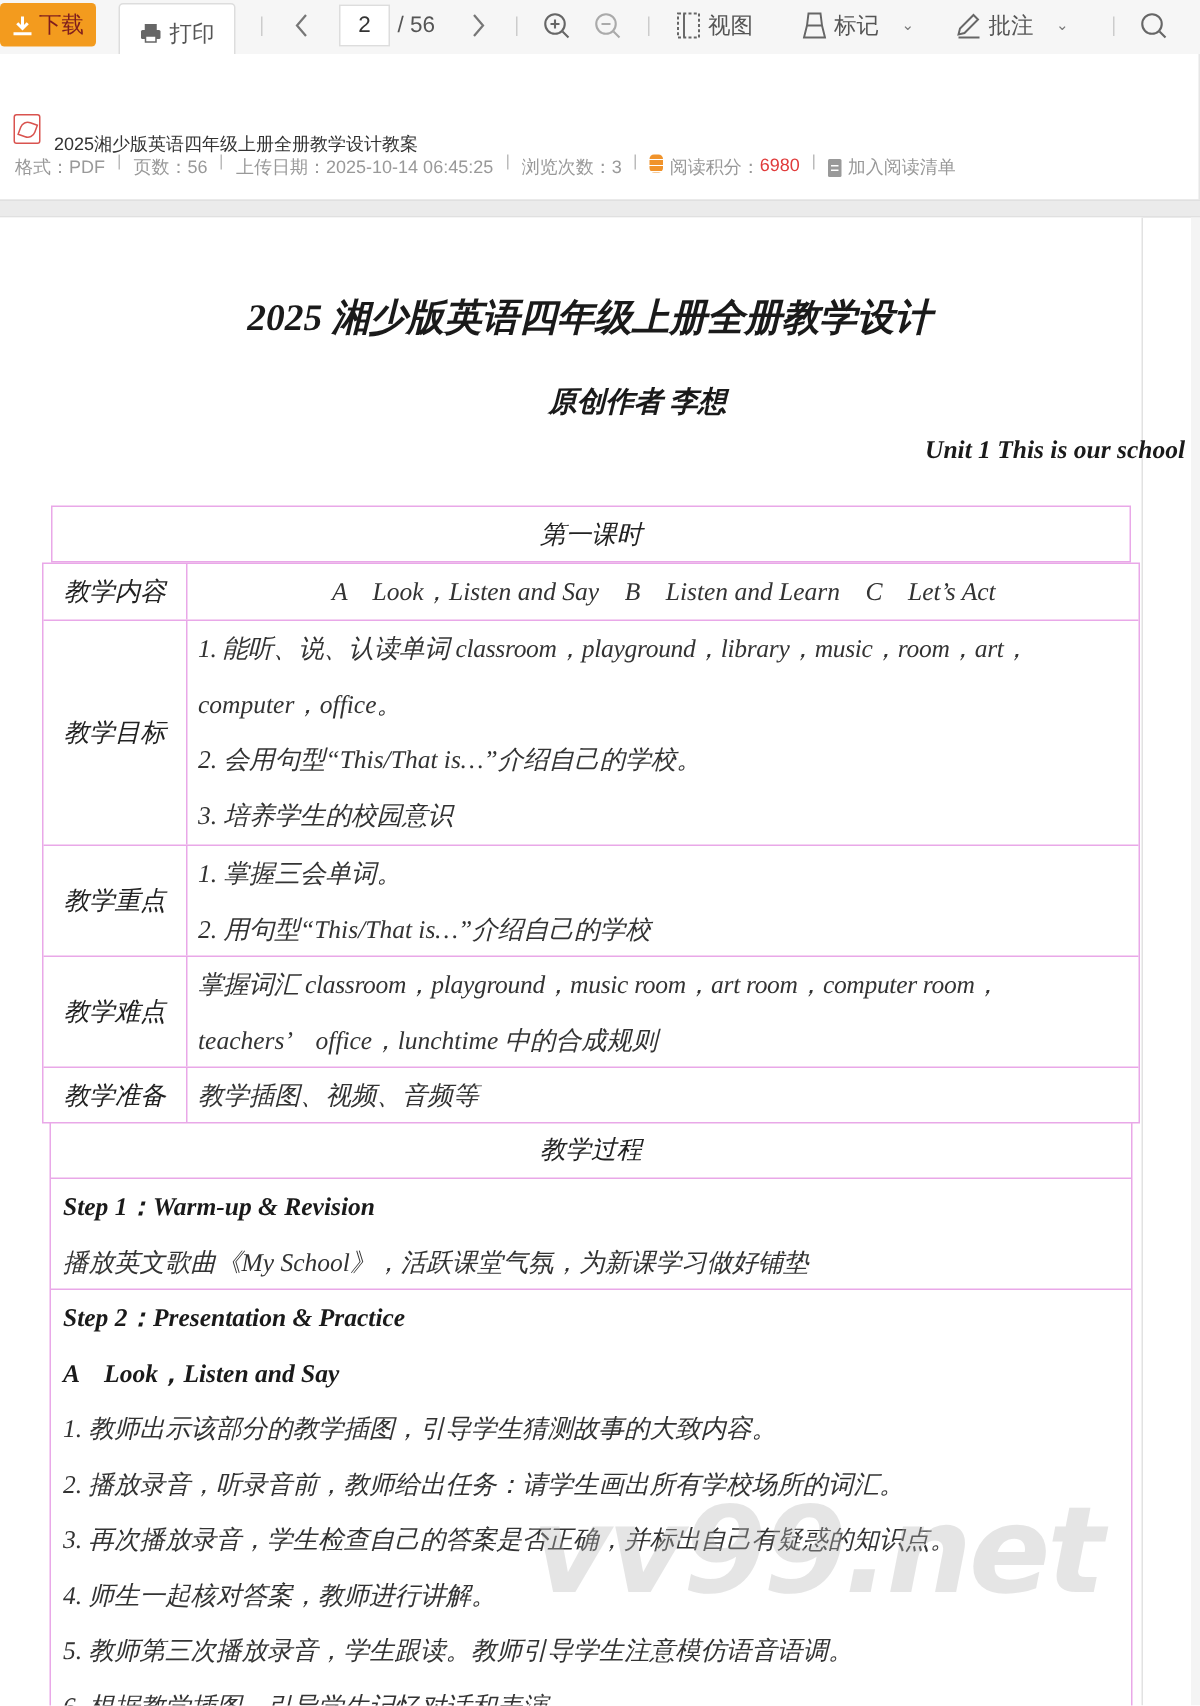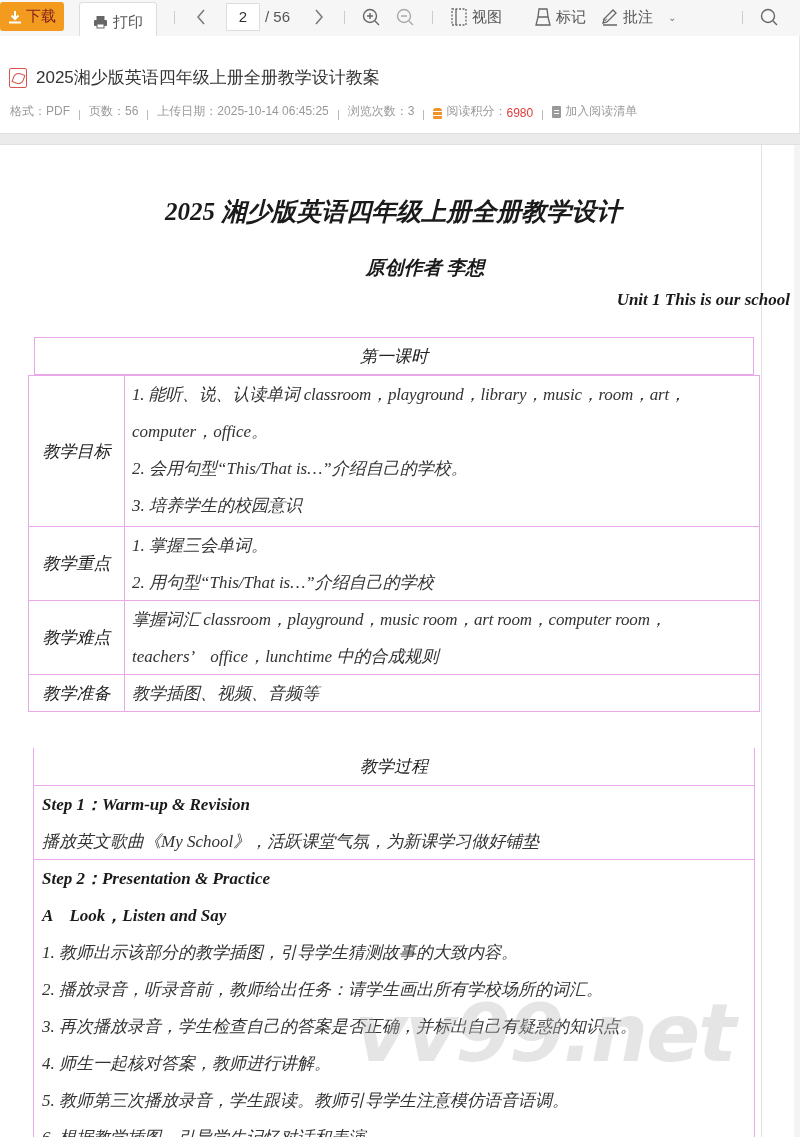--- a/index.html
+++ b/index.html
@@ -33,22 +33,22 @@
   }
   .page-total { position: absolute; left: 265px; top: 8px; font-size: 15px; color: #555; }
   .tb-item { position: absolute; top: 6px; height: 22px; display: flex; align-items: center; gap: 5px; font-size: 15px; color: #555; cursor: pointer; }
   .tb-caret { font-size: 10px; color: #777; margin-left: 10px; }
 
   
   .doc-header { position: absolute; left: 0; top: 36px; width: 800px; height: 97px; background: #fff; border-right: 1px solid #e6e6e6; }
   .doc-title-row { position: absolute; left: 9px; top: 30px; display: flex; align-items: center; gap: 9px; }
   .pdf-icon { width: 18px; height: 20px; border: 1.5px solid #d9534f; border-radius: 2px; position: relative; }
   .pdf-icon::after { content: ""; position: absolute; left: 3px; top: 4px; width: 9px; height: 9px; border: 1.5px solid #d9534f; border-radius: 50% 0 50% 0; transform: rotate(20deg); }
-  .doc-title { font-size: 17px; color: #333; }
-  .doc-meta { position: absolute; left: 10px; top: 67px; display: flex; align-items: flex-end; font-size: 12px; color: #999; white-space: nowrap; }
+  .doc-title { font-size: 12px; color: #333; margin-top: 22px; }
+  .doc-meta { position: absolute; left: 10px; top: 67px; display: flex; align-items: flex-start; font-size: 12px; color: #999; white-space: nowrap; }
   .meta-sep { display: inline-block; width: 1px; height: 10px; background: #bbb; margin: 0 9px; }
   .meta-red { color: #e03b3b; }
   .coin-icon { display: inline-block; width: 9px; height: 12px; margin-right: 4px; background: repeating-linear-gradient(#f0932b 0 3px, #fff 3px 4px); border-radius: 3px; }
   .list-icon { display: inline-block; width: 9px; height: 12px; margin-right: 4px; background: #999; border-radius: 1px; position: relative; }
   .list-icon::after { content: ""; position: absolute; left: 2px; top: 4px; width: 5px; height: 1px; background: #fff; box-shadow: 0 3px 0 #fff; }
 
   
   .gray-band { position: absolute; left: 0; top: 133px; width: 800px; height: 12px; background: #ebebeb; border-top: 1px solid #e0e0e0; border-bottom: 1px solid #e0e0e0; }
 
   
@@ -129,21 +129,21 @@
       </svg>
     <span>视图</span>
   </div>
   <div class="tb-item" style="left:535px">
     <svg width="16" height="18" viewBox="0 0 16 18">
         <path d="M4 1h8l1 8H3zM3 9l-2 8h14l-2-8" stroke="#666" stroke-width="1.3" fill="none"></path>
       </svg>
     <span>标记</span>
     <span class="tb-caret">⌄</span>
   </div>
-  <div class="tb-item" style="left:602px">
+  <div class="tb-item" style="left:638px">
     <svg width="16" height="18" viewBox="0 0 16 18">
         <path d="M11 2l3 3-9 9-4 1 1-4zM1 17h14" stroke="#666" stroke-width="1.3" fill="none"></path>
       </svg>
     <span>批注</span>
     <span class="tb-caret">⌄</span>
   </div>
   <div class="tb-sep" style="left:742px"></div>
   <div class="tb-icon" style="left:759px;width:20px">
     <svg width="18" height="18" viewBox="0 0 18 18">
         <circle cx="8" cy="8" r="6.5" stroke="#666" stroke-width="1.4" fill="none"></circle>
@@ -180,20 +180,26 @@
 <div class="gray-band"></div>
 
 <div class="page serif">
   <div class="main-title">2025 湘少版英语四年级上册全册教学设计</div>
   <div class="author">原创作者 李想</div>
   <div class="unit-title">Unit 1 This is our school</div>
 
   <div class="t1">第一课时</div>
 
   <div class="t2">
+    <div class="row" style="height:37px">
+      <div class="lbl">教学内容</div>
+      <div class="val center">
+          <div>A　Look，Listen and Say　B　Listen and Learn　C　Let’s Act</div>
+        </div>
+    </div>
     <div class="row" style="height:150px">
       <div class="lbl">教学目标</div>
       <div class="val">
         <div style="white-space:nowrap;letter-spacing:-0.2px">1. 能听、说、认读单词 classroom，playground，library，music，room，art，</div>
         <div>computer，office。</div>
         <div>2. 会用句型“This/That is…”介绍自己的学校。</div>
         <div>3. 培养学生的校园意识</div>
       </div>
     </div>
     <div class="row" style="height:74px">

